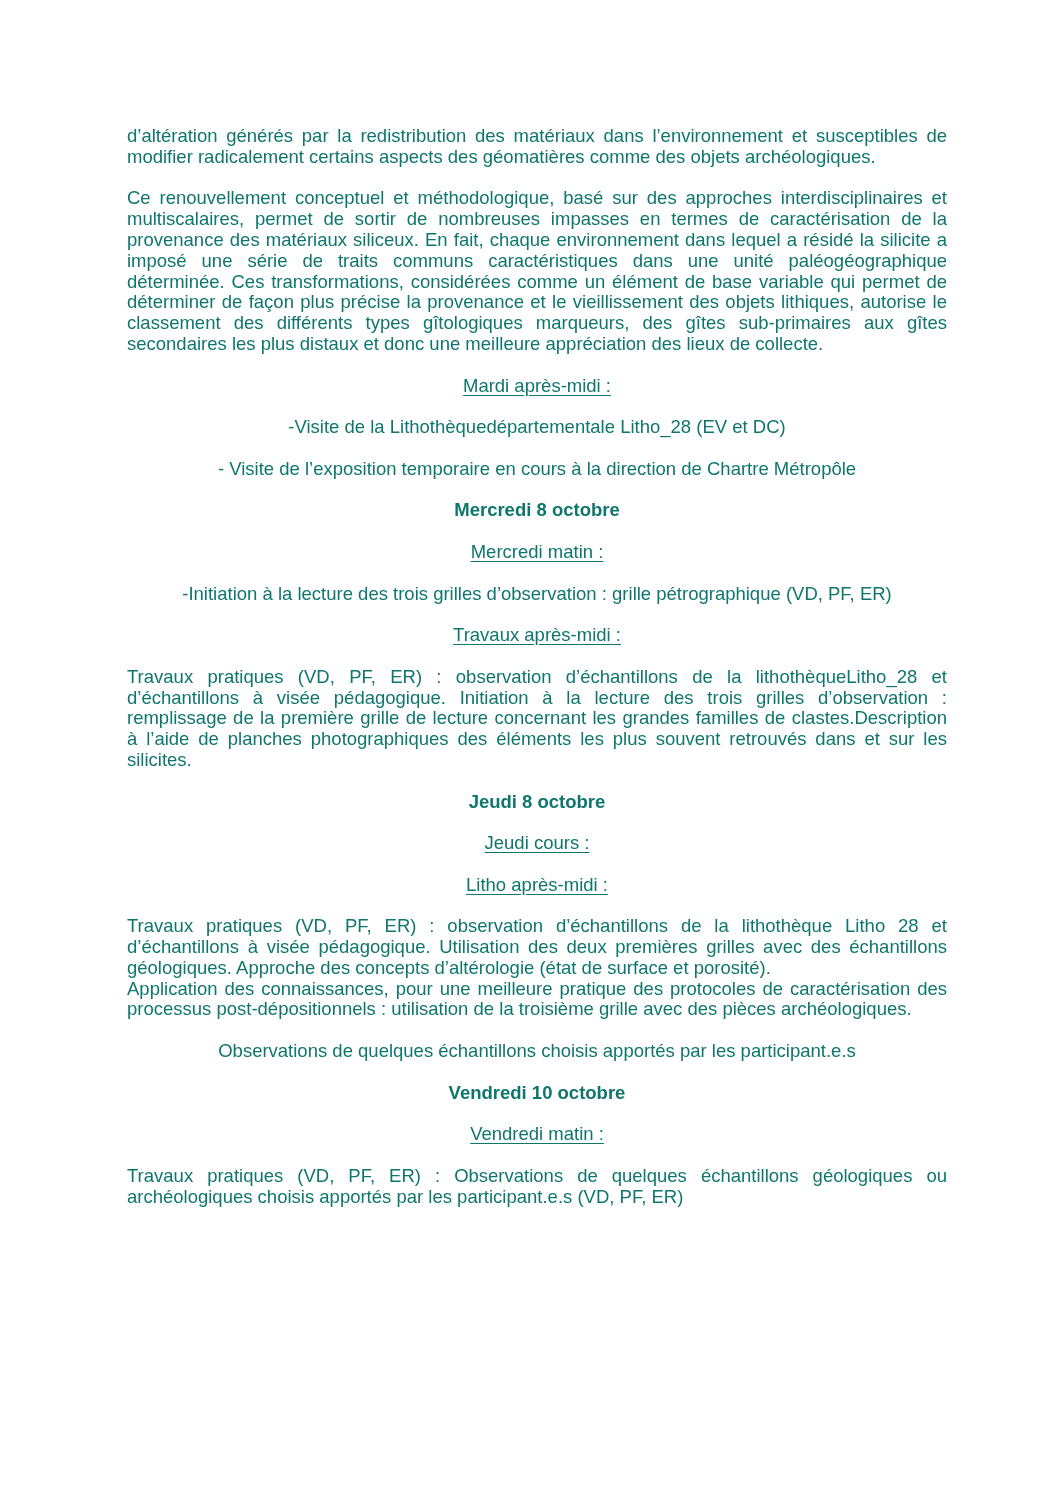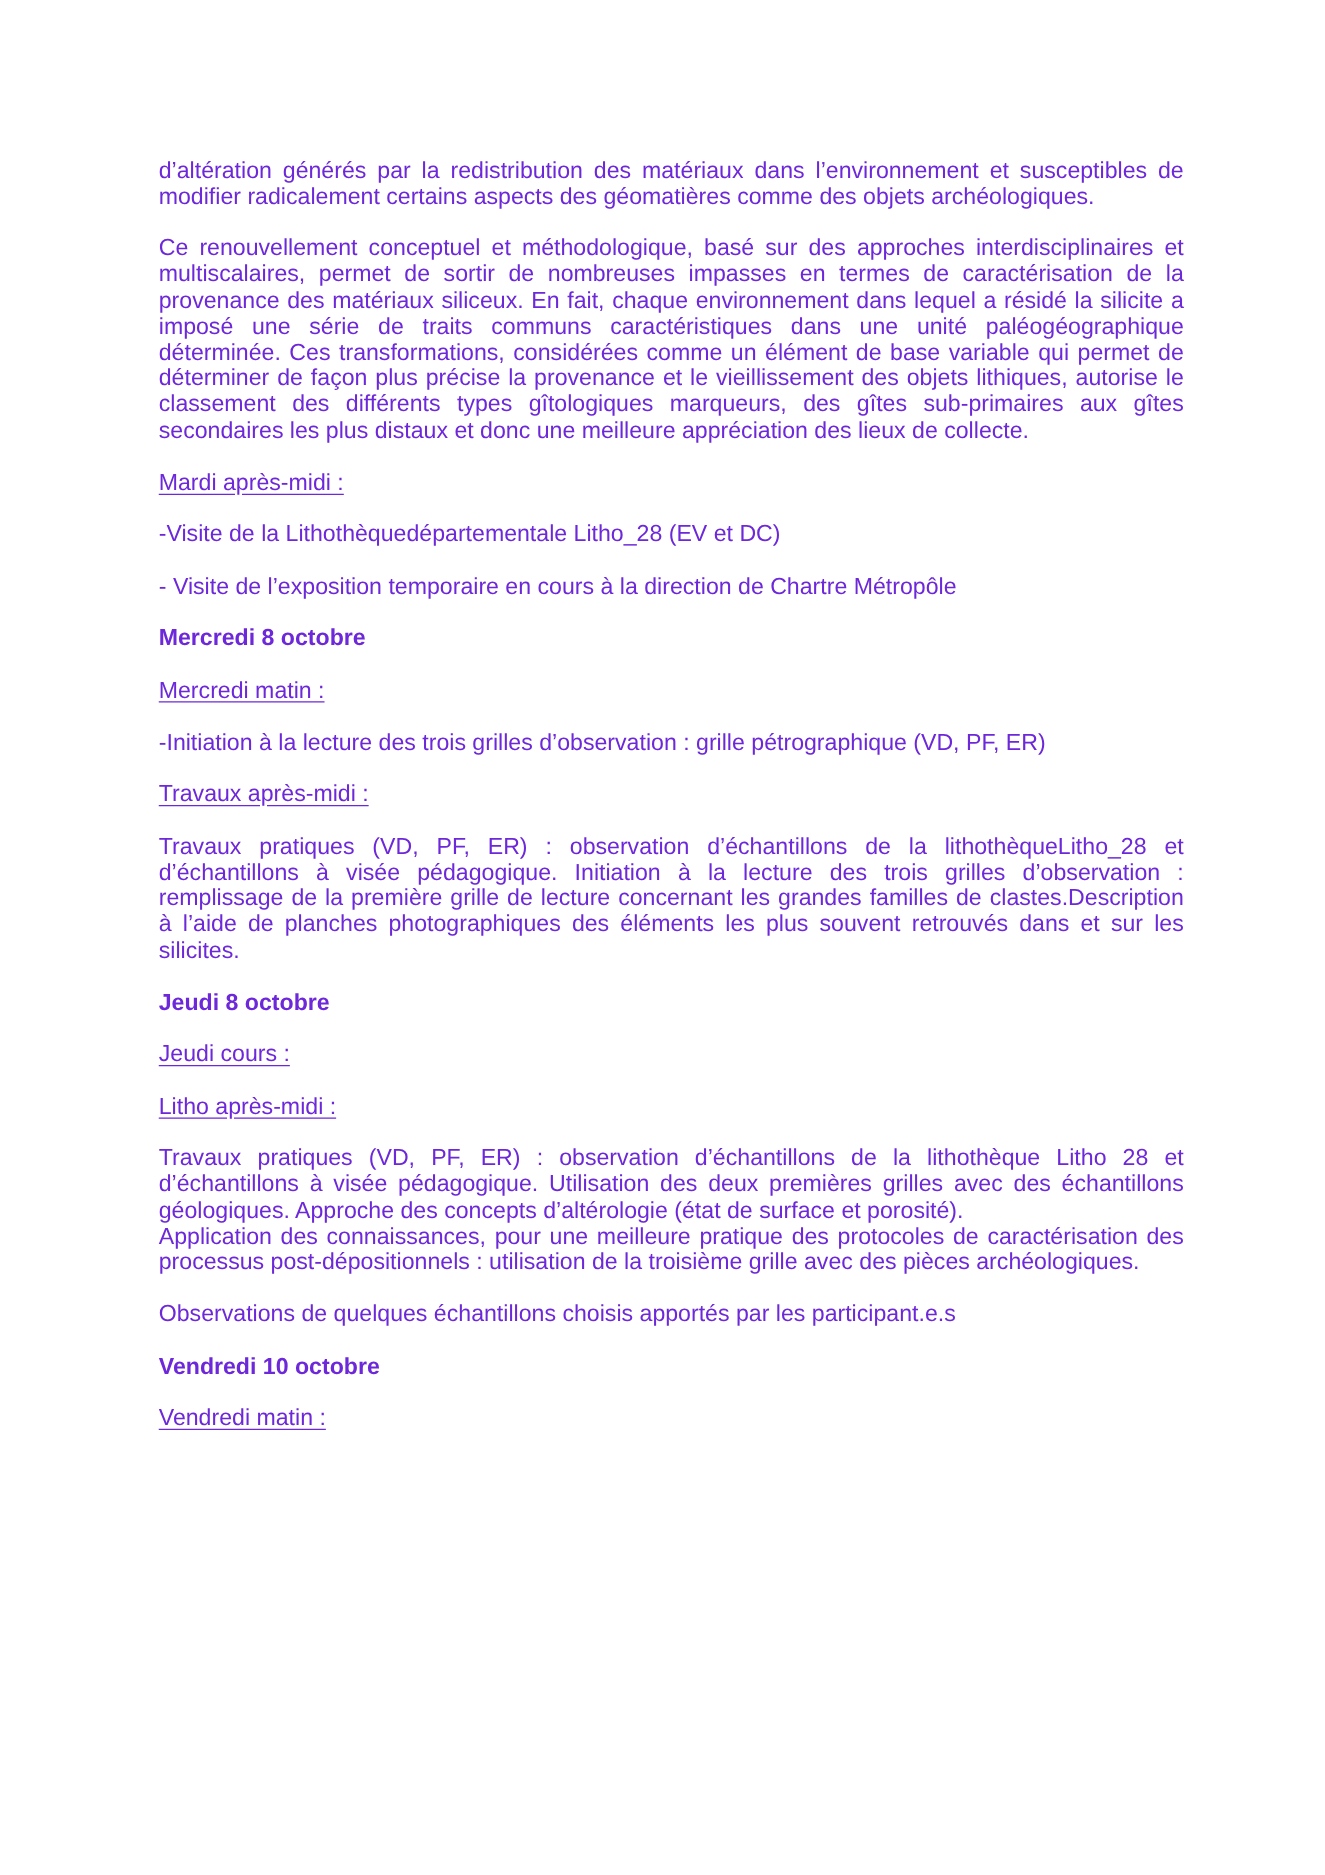--- a/index.html
+++ b/index.html
@@ -15,26 +15,26 @@
     overflow: hidden;
     font-family: "Liberation Sans", "DejaVu Sans", sans-serif;
   }
   .text-block {
     position: absolute;
     left: 127px;
     top: 126px;
     width: 820px;
     font-size: 18.5px;
     line-height: 20.8px;
-    color: #6d28d9;
+    color: #0f766e;
   }
   p.para {
     margin: 0 0 20.8px 0;
     white-space: pre-line;
-    text-align: left;
+    text-align: center;
   }
   p.para.justify {
     text-align: justify;
   }
   p.para.bold-heading {
     font-weight: bold;
   }
   p.para.underline-heading {
     text-decoration: underline;
     text-underline-offset: 3px;
@@ -60,14 +60,15 @@
       <p class="para underline-heading">Travaux après-midi :</p>
       <p class="para body justify">Travaux pratiques (VD, PF, ER) : observation d’échantillons de la lithothèqueLitho_28 et d’échantillons à visée pédagogique. Initiation à la lecture des trois grilles d’observation : remplissage de la première grille de lecture concernant les grandes familles de clastes.Description à l’aide de planches photographiques des éléments les plus souvent retrouvés dans et sur les silicites.</p>
       <p class="para bold-heading">Jeudi 8 octobre</p>
       <p class="para underline-heading">Jeudi cours :</p>
       <p class="para underline-heading">Litho après-midi :</p>
       <p class="para body justify">Travaux pratiques (VD, PF, ER) : observation d’échantillons de la lithothèque Litho 28 et d’échantillons à visée pédagogique. Utilisation des deux premières grilles avec des échantillons géologiques. Approche des concepts d’altérologie (état de surface et porosité).
 Application des connaissances, pour une meilleure pratique des protocoles de caractérisation des processus post-dépositionnels : utilisation de la troisième grille avec des pièces archéologiques.</p>
       <p class="para body">Observations de quelques échantillons choisis apportés par les participant.e.s</p>
       <p class="para bold-heading">Vendredi 10 octobre</p>
       <p class="para underline-heading">Vendredi matin :</p>
+      <p class="para body justify">Travaux pratiques (VD, PF, ER) : Observations de quelques échantillons géologiques ou archéologiques choisis apportés par les participant.e.s (VD, PF, ER)</p>
     </div>
 </div>
 
 </body></html>

